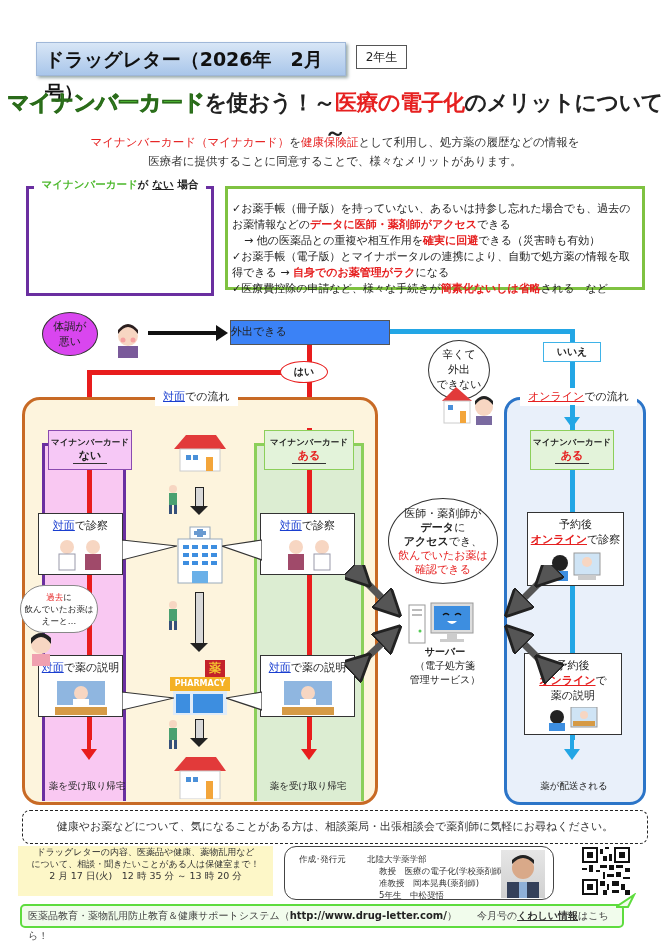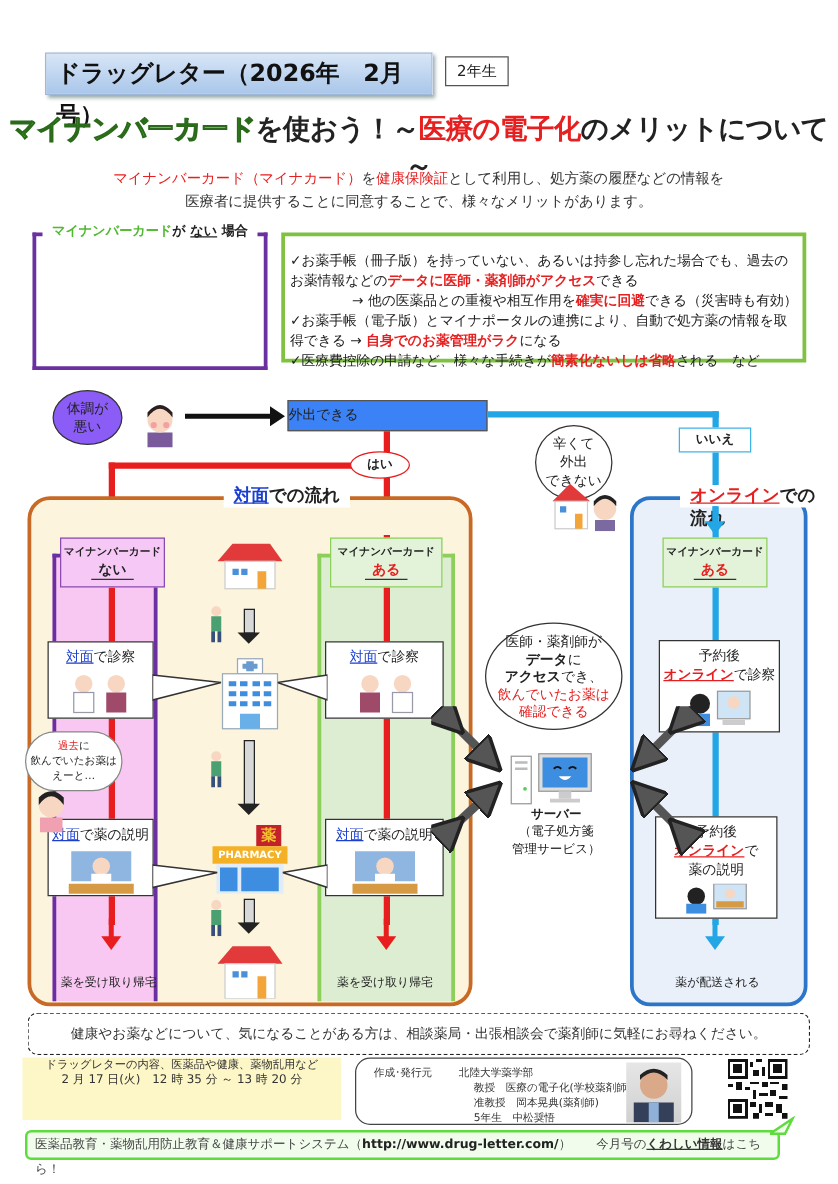--- a/index.html
+++ b/index.html
@@ -25,35 +25,35 @@
   .cmp-no::before { content: ""; position: absolute; left: -3px; top: 0; width: 8px; height: 3px; background: #6a2fa0; }
   .cmp-no::after { content: ""; position: absolute; right: -3px; top: 0; width: 8px; height: 3px; background: #6a2fa0; }
   .cmp-title { position: absolute; top: -8px; left: 0; width: 100%; text-align: center; font-size: 10.5px; font-weight: bold; }
   .cmp-title span.t { background: #fff; padding: 0 4px; }
   .g-txt { color: #4fb92f; }
   .cmp-body { position: absolute; left: 4px; top: 14px; right: 4px; font-size: 11px; line-height: 16px; }
   .cmp-yes { left: 225px; top: 186px; width: 420px; height: 104px; border: 3px solid #7fc241; }
   .cmp-yes .cmp-title { top: -10px; }
 
   
-  .sick-bubble { left: 42px; top: 312px; width: 56px; height: 44px; border: 1.5px solid #333; border-radius: 50%; background: #8b5cf6; font-size: 11px; text-align: center; line-height: 15px; padding-top: 6px; }
+  .sick-bubble { left: 42px; top: 312px; width: 56px; height: 44px; border: 1.5px solid #333; border-radius: 50%; background: #d946ef; font-size: 11px; text-align: center; line-height: 15px; padding-top: 6px; }
   .person-sick { left: 112px; top: 318px; width: 32px; height: 40px; }
   .arrow-black { left: 148px; top: 331px; width: 70px; height: 4px; background: #111; }
   .arrow-black::after { content: ""; position: absolute; right: -10px; top: -6px; border-left: 12px solid #111; border-top: 8px solid transparent; border-bottom: 8px solid transparent; }
   .go-out-box { left: 230px; top: 320px; width: 160px; height: 25px; background: #3b82f6; border: 1.5px solid #555; font-size: 11px; line-height: 22px; }
   .line-red { background: #e81d1d; }
   .line-blue { background: #23a6e5; }
   .yes-oval { left: 280px; top: 361px; width: 48px; height: 22px; border: 1.5px solid #e81d1d; border-radius: 50%; background: #fff; font-size: 10px; font-weight: bold; text-align: center; line-height: 19px; }
   .no-box { left: 543px; top: 342px; width: 58px; height: 20px; border: 1.5px solid #3fb3e8; background: #fff; font-size: 10px; font-weight: bold; text-align: center; line-height: 17px; }
   .hard-bubble { left: 428px; top: 340px; width: 62px; height: 60px; border: 1.5px solid #333; border-radius: 50%; background: #fff; font-size: 11px; text-align: center; line-height: 15px; padding-top: 6px; }
 
   
   .panel-face { left: 22px; top: 397px; width: 356px; height: 408px; background: #fdf4dd; border: 3px solid #c86a25; border-radius: 18px; }
   .panel-online { left: 504px; top: 397px; width: 142px; height: 408px; background: #e9f0fa; border: 3px solid #2c75c8; border-radius: 16px; }
-  .panel-label { background: #fff; font-size: 14px; font-weight: bold; padding: 0 8px; height: 18px; line-height: 18px; margin-left: 24px; }
+  .panel-label { background: #fff; font-size: 11px; font-weight: normal; padding: 0 8px; height: 18px; line-height: 18px; }
   .lane-no { left: 42px; top: 443px; width: 84px; height: 358px; background: #f9c8f2; border: 3px solid #6a2fa0; border-bottom: none; }
   .lane-yes { left: 254px; top: 443px; width: 110px; height: 358px; background: #dcedd2; border: 3px solid #8ccf5a; border-bottom: none; }
   .lane-head { position: absolute; height: 40px; font-size: 8.5px; font-weight: bold; text-align: center; line-height: 14px; padding-top: 4px; }
   .lh-no { left: 48px; top: 430px; width: 84px; background: #f6c8f6; border: 1.5px solid #8a4ab0; }
   .lh-yes { left: 264px; top: 430px; width: 90px; background: #e3f3da; border: 1.5px solid #8ccf5a; }
   .lh-on { left: 530px; top: 430px; width: 84px; background: #e3f3da; border: 1.5px solid #8ccf5a; }
   .lh-val { display: inline-block; font-size: 11px; border-bottom: 1.5px solid #333; padding: 0 6px; line-height: 14px; }
 
   .card { position: absolute; background: #fff; border: 1.5px solid #333; font-size: 11px; text-align: center; line-height: 15px; padding-top: 4px; }
   .card .ill { margin: 4px auto 0; }
@@ -97,21 +97,21 @@
   <div>医療者に提供することに同意することで、様々なメリットがあります。</div>
 </div>
 
 <div class="abs cmp-no">
   <div class="cmp-title"><span class="t"><span class="g-txt">マイナンバーカード</span><span>が</span> <span class="u">ない</span> <span>場合</span></span></div>
 </div>
 
 <div class="abs cmp-yes">
   <div class="cmp-body" style="top:12px;">
     <div><span>✓お薬手帳（冊子版）を持っていない、あるいは持参し忘れた場合でも、過去のお薬情報などの</span><span class="red b">データに医師・薬剤師がアクセス</span><span>できる</span></div>
-    <div style="padding-left:12px;text-align:right;"><span>→ 他の医薬品との重複や相互作用を</span><span class="red b">確実に回避</span><span>できる（災害時も有効）</span></div>
+    <div style="padding-left:12px;"><span>→ 他の医薬品との重複や相互作用を</span><span class="red b">確実に回避</span><span>できる（災害時も有効）</span></div>
     <div><span>✓お薬手帳（電子版）とマイナポータルの連携により、自動で処方薬の情報を取得できる →</span> <span class="red b">自身でのお薬管理がラク</span><span>になる</span></div>
     <div><span>✓医療費控除の申請など、様々な手続きが</span><span class="red b">簡素化ないしは省略</span><span>される　など</span></div>
   </div>
 </div>
 
 <div class="abs sick-bubble">
   <div>体調が</div>
   <div>悪い</div>
 </div>
 <svg class="abs person-sick" viewBox="0 0 32 40">
@@ -369,20 +369,21 @@
     <line x1="16" y1="98" x2="46" y2="70"></line>
     <line x1="200" y1="12" x2="170" y2="42"></line>
     <line x1="200" y1="100" x2="170" y2="70"></line>
   </g>
 </svg>
 
 <div class="abs notice">健康やお薬などについて、気になることがある方は、相談薬局・出張相談会で薬剤師に気軽にお尋ねください。</div>
 
 <div class="abs consult">
   <div>ドラッグレターの内容、医薬品や健康、薬物乱用など</div>
+  <div>について、相談・聞きたいことがある人は保健室まで！</div>
   <div style="font-size:9.5px;">2 月 17 日(火)　12 時 35 分 ～ 13 時 20 分</div>
 </div>
 
 <div class="abs publisher">
   <div class="pub-label">作成･発行元</div>
   <div class="pub-lines">
     <div>北陸大学薬学部</div>
     <div style="padding-left:12px;">教授　医療の電子化(学校薬剤師)</div>
     <div style="padding-left:12px;">准教授　岡本晃典(薬剤師)</div>
     <div style="padding-left:12px;">5年生　中松奨悟</div>

